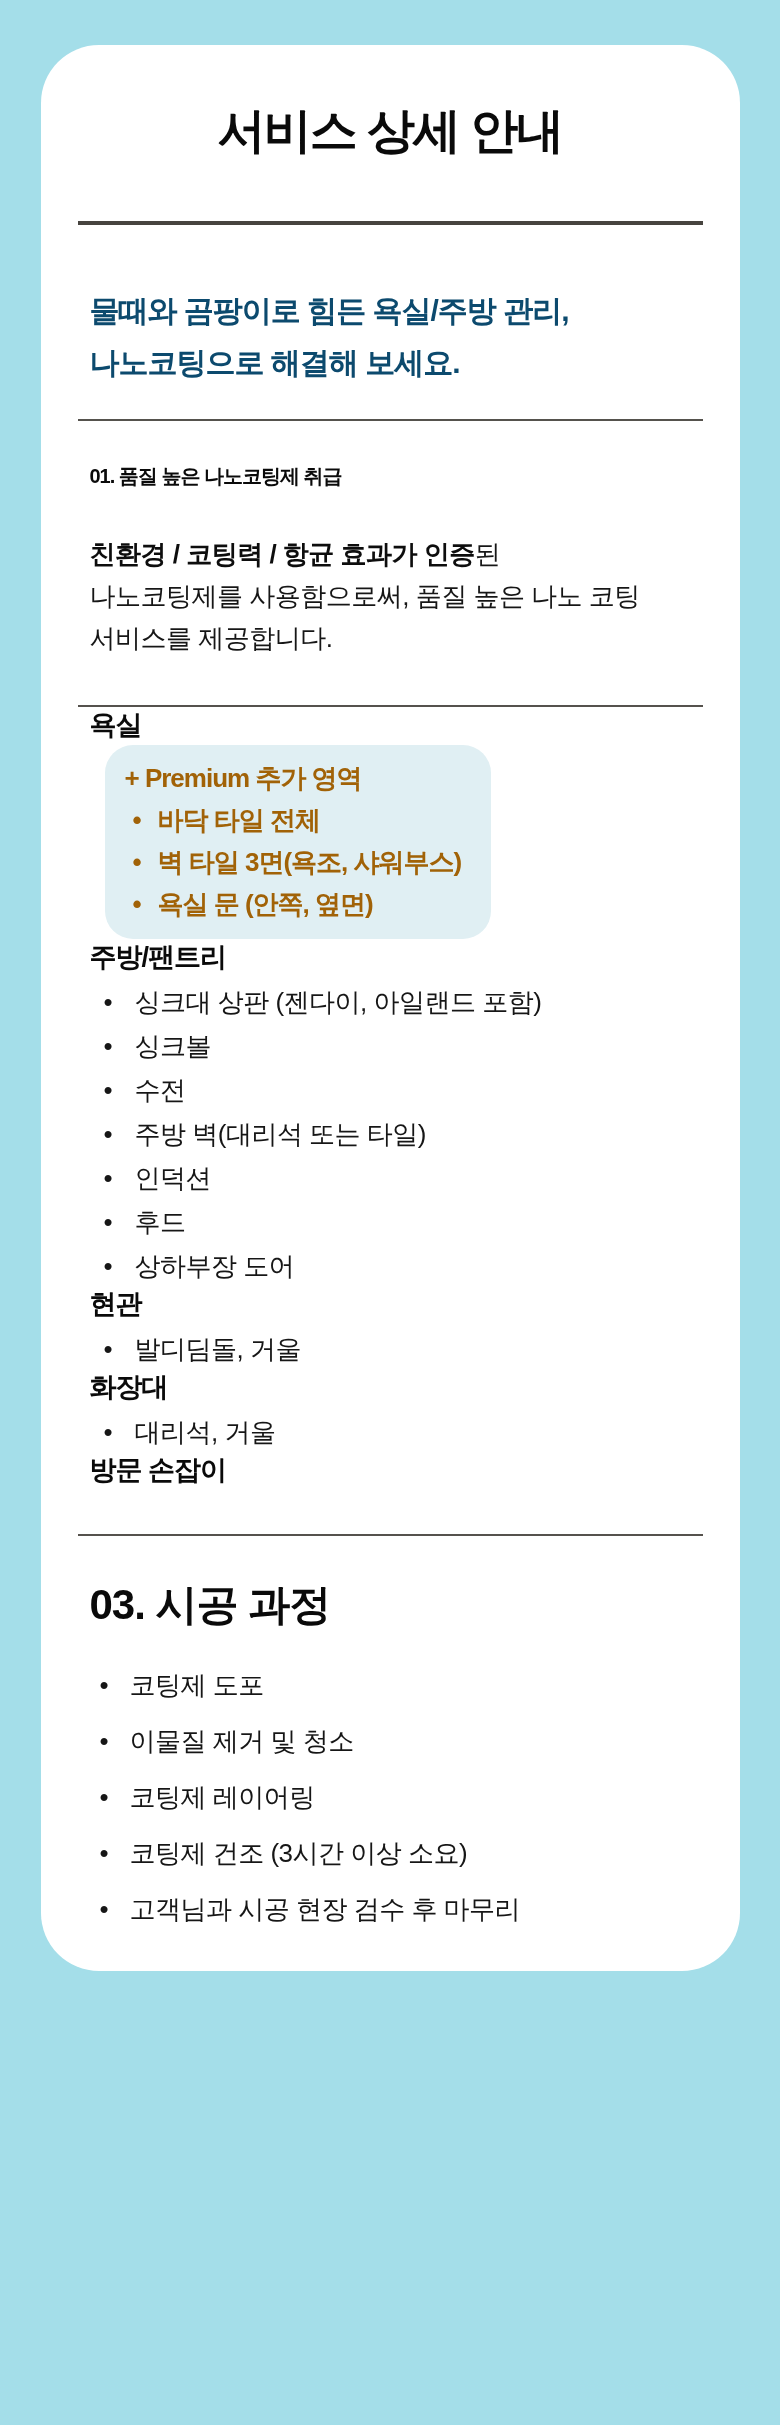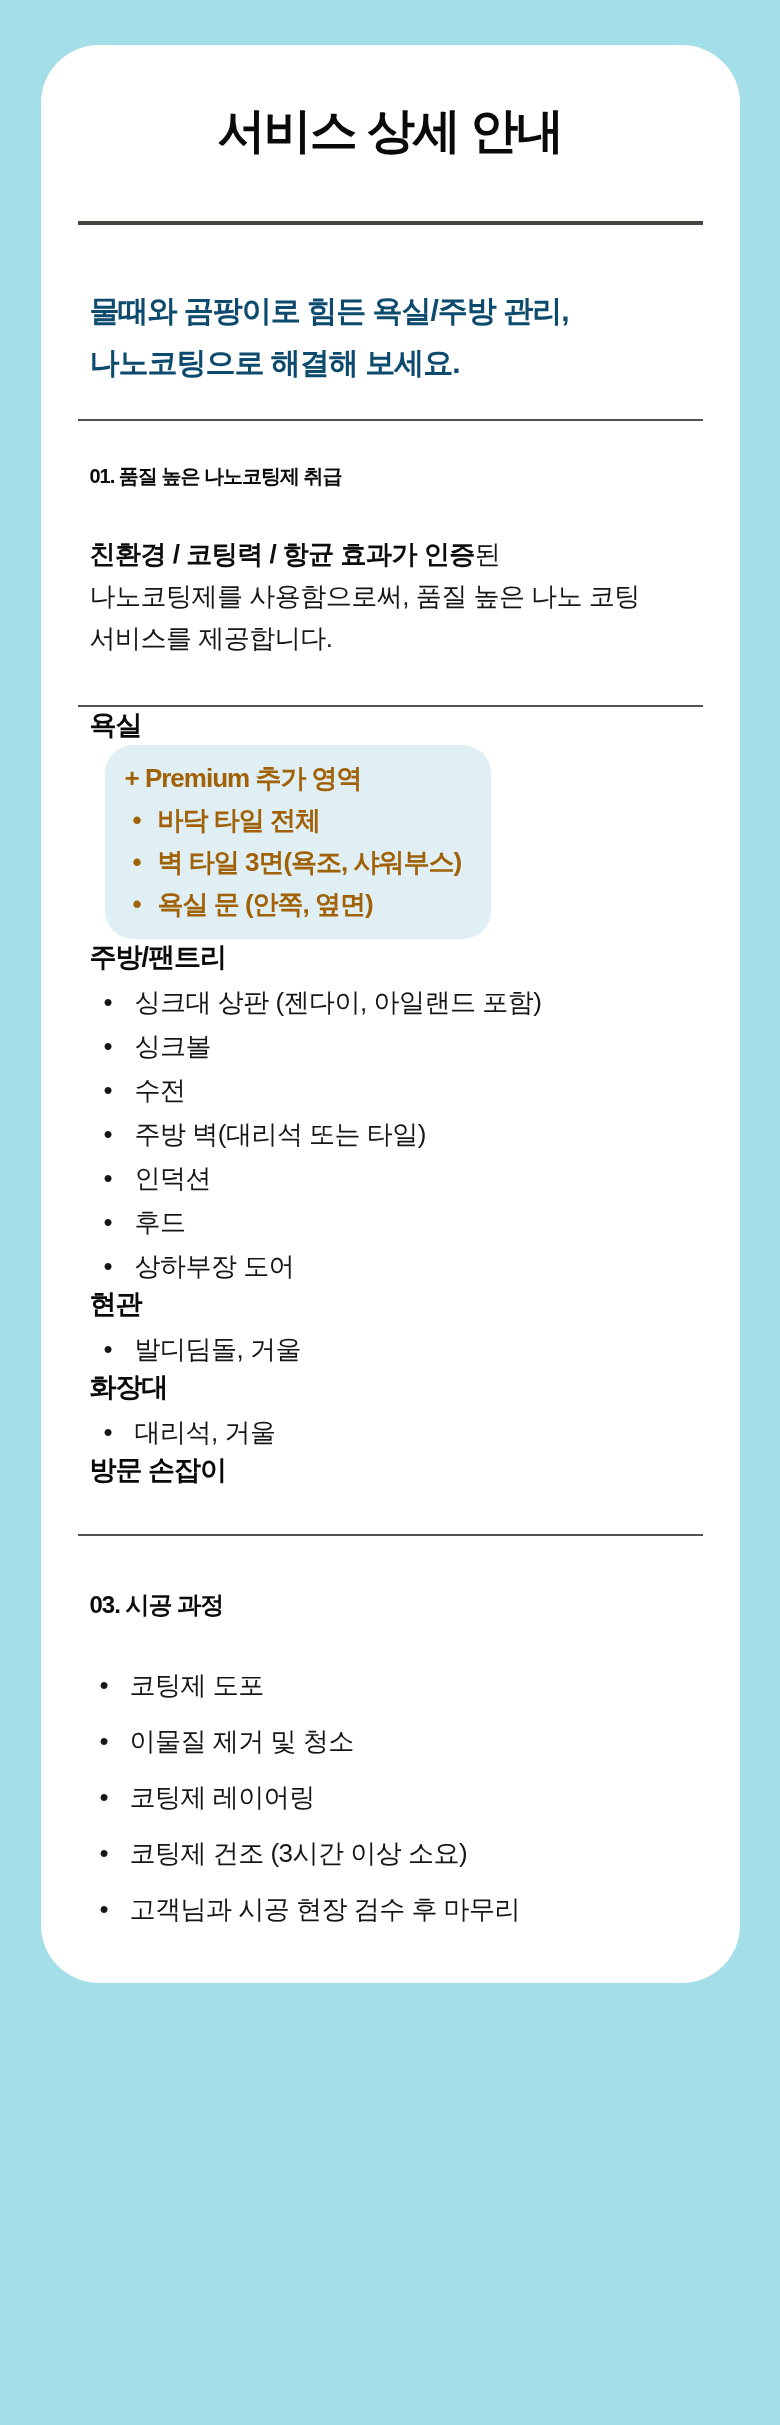--- a/index.html
+++ b/index.html
@@ -9,21 +9,21 @@
     background: #a4dee9;
     font-family: "Liberation Sans", sans-serif;
     color: #141414;
     letter-spacing: -0.5px;
   }
   .card {
     width: 699px;
     margin: 45px auto 0;
     background: #ffffff;
     border-radius: 58px;
-    padding: 0 37px 54px;
+    padding: 0 37px 42px;
     box-sizing: border-box;
   }
 
   h1.title {
     margin: 0;
     padding-top: 58px;
     font-size: 48px;
     line-height: 56px;
     font-weight: 800;
     text-align: center;
@@ -49,21 +49,21 @@
   h2.sec {
     margin: 0 12px;
     font-size: 20px;
     line-height: 42px;
     font-weight: 800;
     color: #0a0a0a;
     letter-spacing: -1px;
   }
   h2.sec01 { margin-top: 34px; }
   h2.sec02 { margin-top: 44px; }
-  h2.sec03 { margin-top: 46px; font-size: 24px; line-height: 46px; }
+  h2.sec03 { margin-top: 46px; font-size: 42px; line-height: 46px; }
 
   p.body {
     margin: 36px 12px 14px;
     font-size: 26px;
     line-height: 42px;
     font-weight: 400;
     color: #161616;
   }
   p.body strong { font-weight: 700; color: #0d0d0d; }
 

